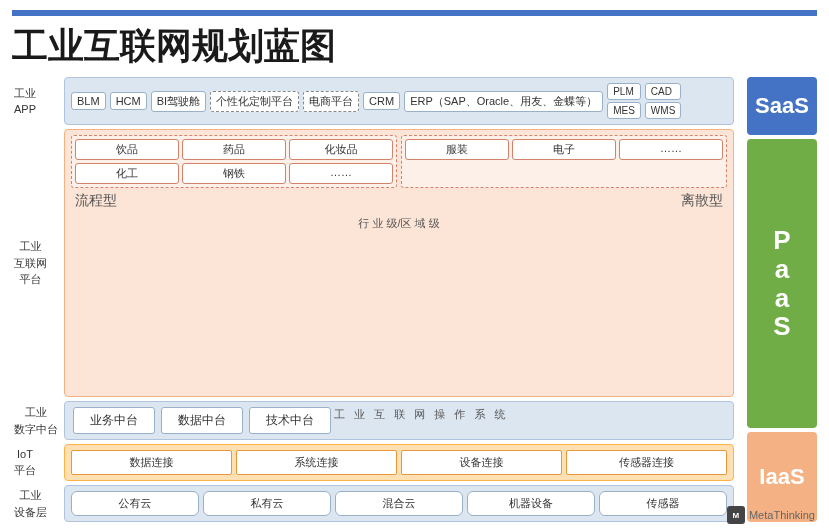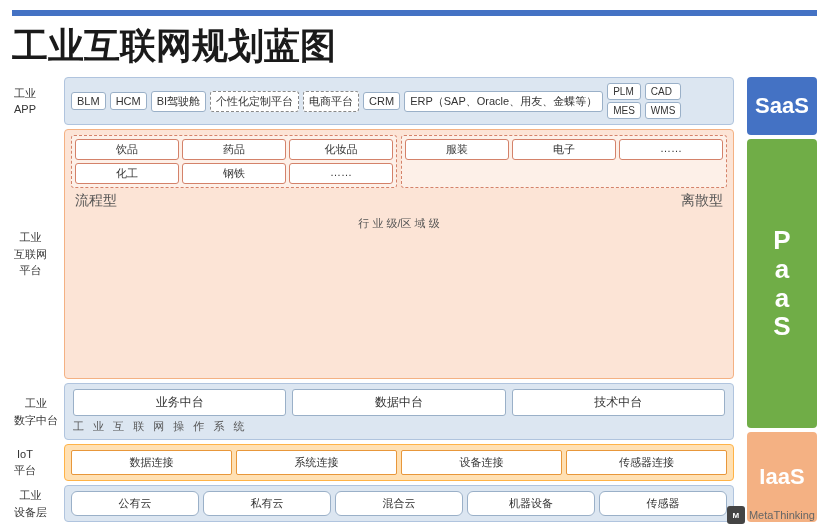--- a/index.html
+++ b/index.html
@@ -163,21 +163,21 @@
       font-size: 11px;
       color: #555;
       padding-top: 2px;
     }
 
     
     .midplat-row .layer-content {
       background: #dce6f1;
       border: 1px solid #b0c4de;
       display: flex;
-      flex-direction: column;
+      flex-direction: row;
       gap: 3px;
       padding: 5px 8px;
     }
 
     .midplat-boxes {
       display: flex;
       gap: 6px;
     }
 
     .midplat-tag {

